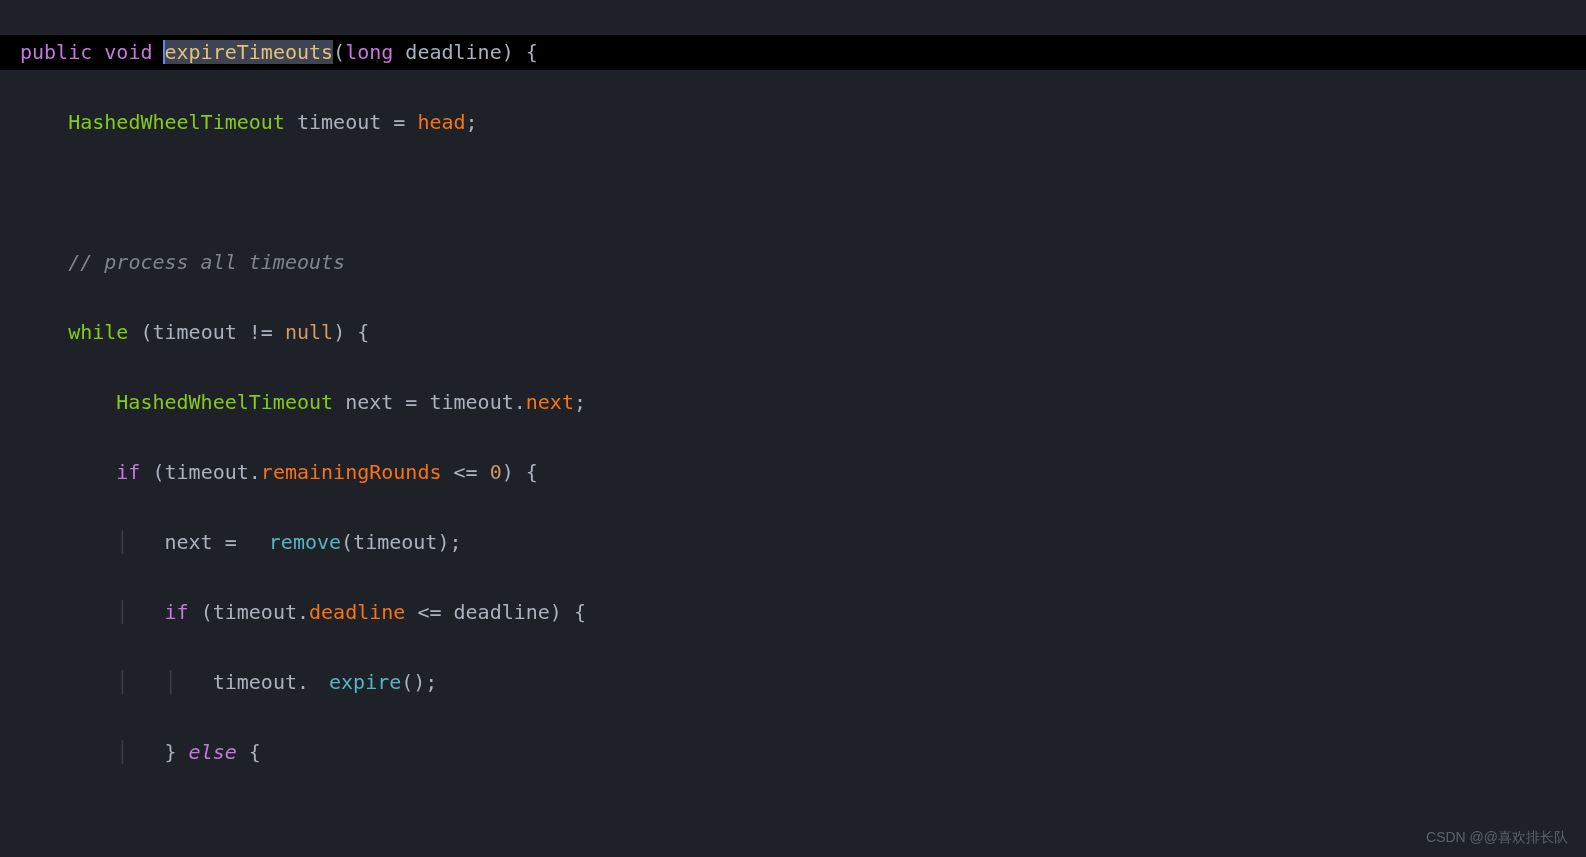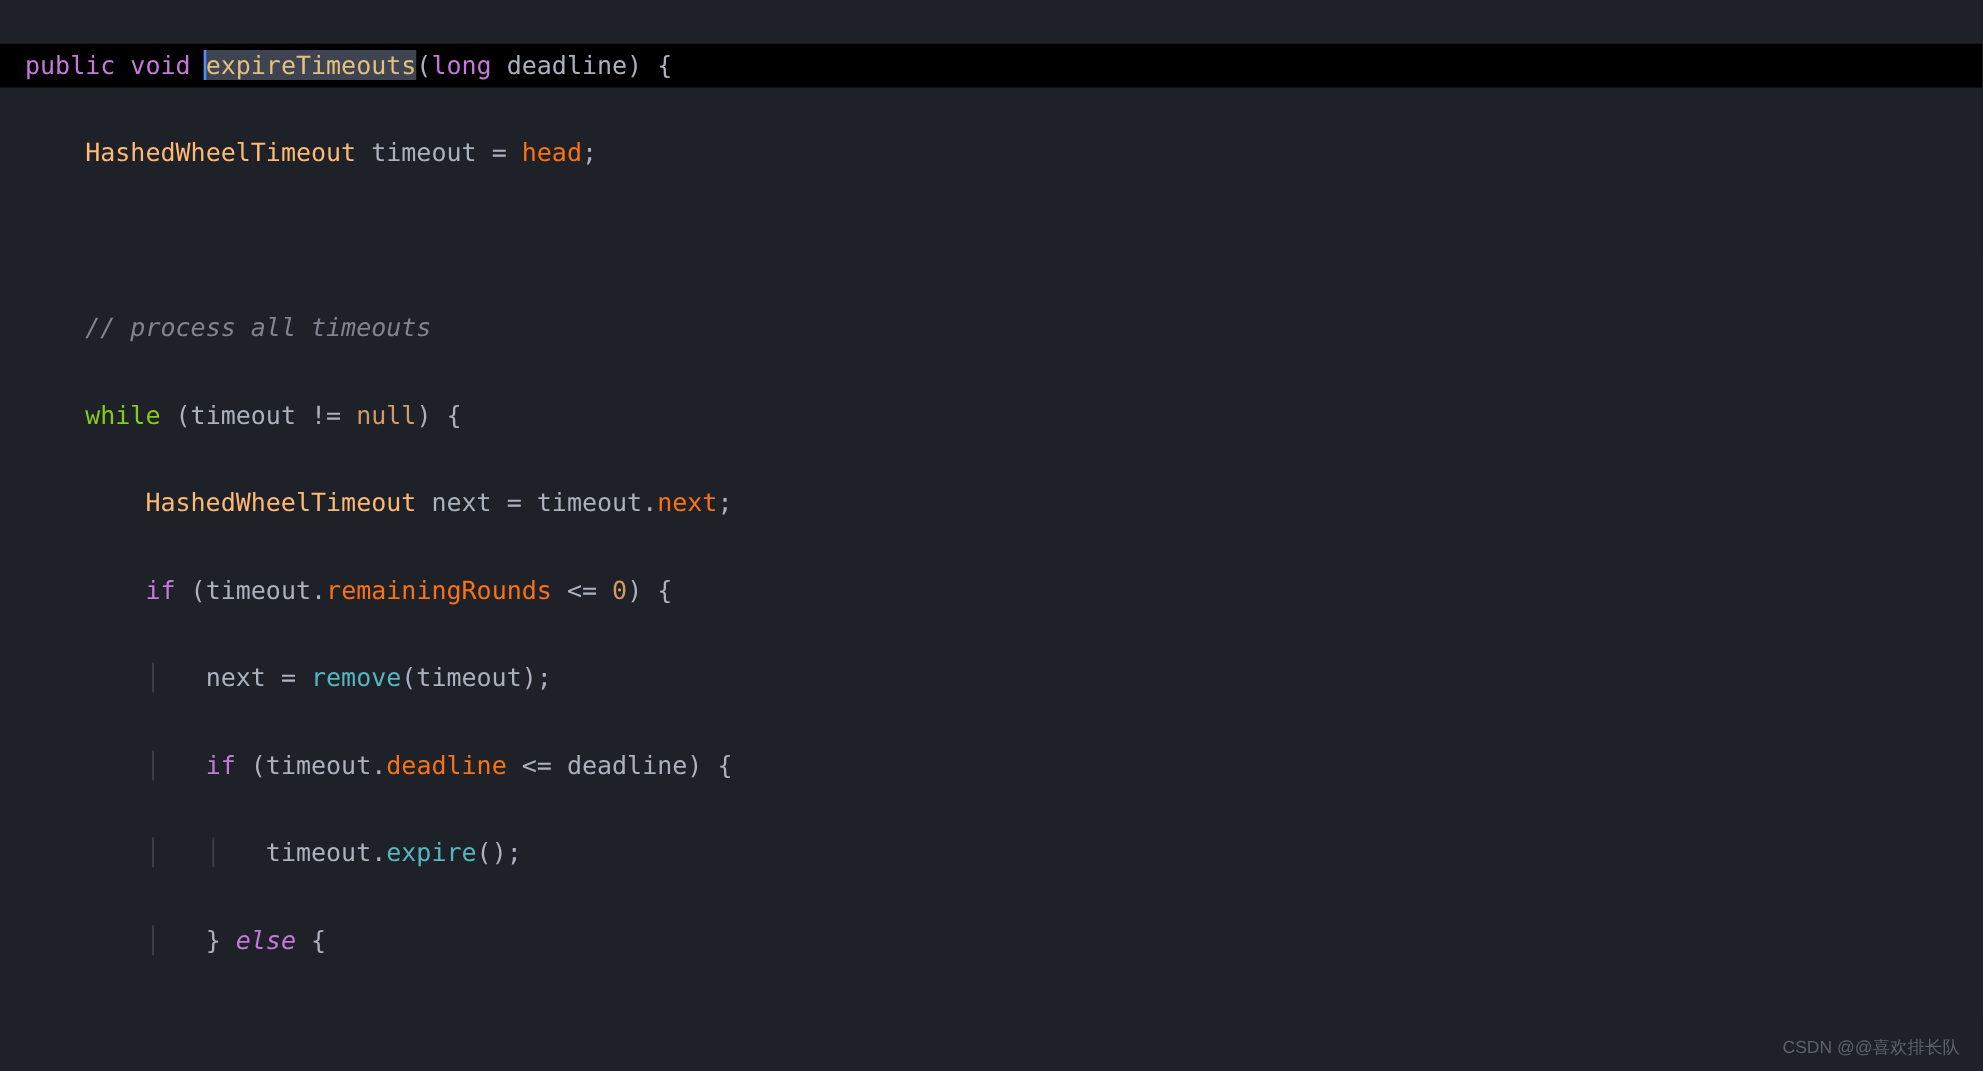--- a/index.html
+++ b/index.html
@@ -34,22 +34,22 @@
       margin-left: -2px;
     }
     .kw-public { color: #c678dd; }
     .kw-void { color: #c678dd; }
     .kw-long { color: #c678dd; }
     .kw-while { color: #84cc16; }
     .kw-if { color: #c678dd; text-align: center; }
     .kw-else { color: #c678dd; font-style: italic; }
     .kw-null { color: #d19a66; }
     .method-name { color: #e5c07b; }
-    .method-call { color: #56b6c2; }
-    .type-name { color: #fdba74; }
+    .method-call { color: #56b6c2; margin-left: 20px; }
+    .type-name { color: #84cc16; }
     .var-name { color: #abb2bf; }
     .field-ref { color: #f97316; }
     .comment { color: #7f848e; font-style: italic; }
     .number { color: #d19a66; }
     .paren { color: #abb2bf; }
     .brace { color: #abb2bf; }
     .guide { color: #3b3f4c; }
     .watermark {
       position: absolute;
       bottom: 8px;

